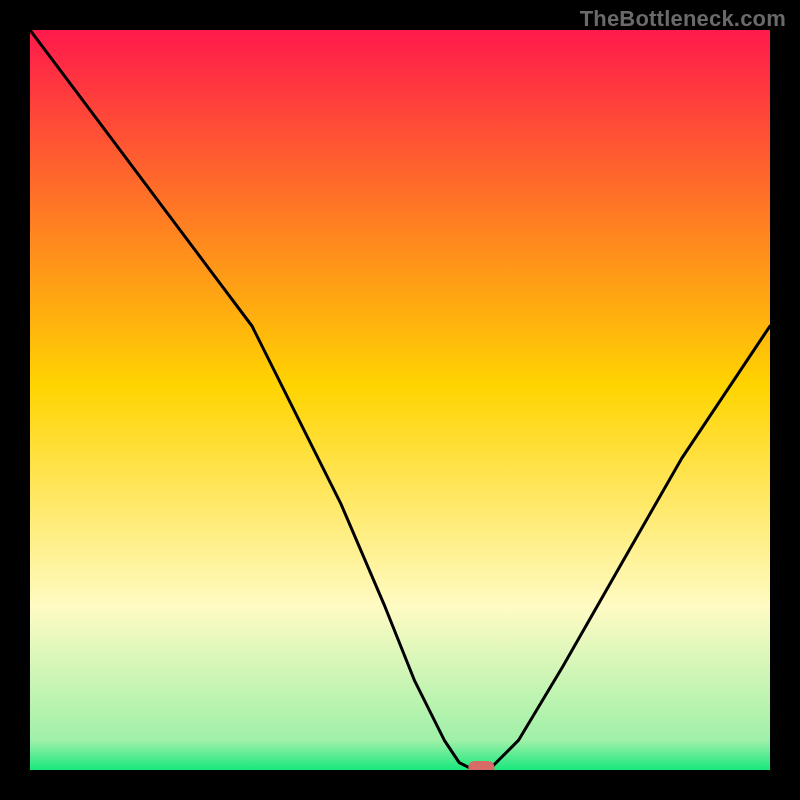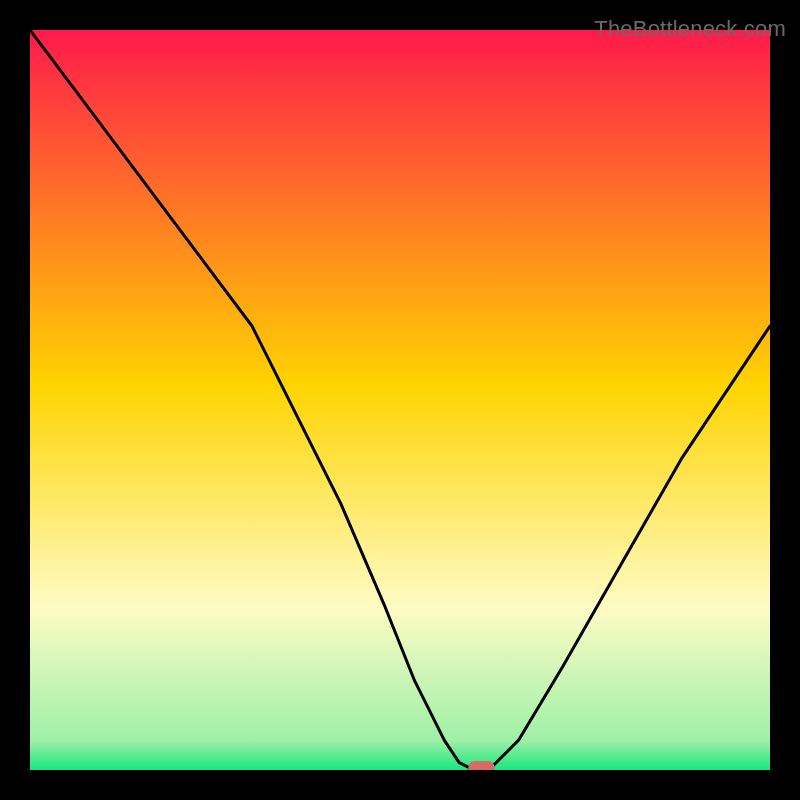--- a/index.html
+++ b/index.html
@@ -1,18 +1,18 @@
 <!DOCTYPE html>
 <html><head>
 <meta charset="utf-8">
 <style>
   html,body{margin:0;padding:0;width:800px;height:800px;background:#000;overflow:hidden;font-family:Arial,Helvetica,sans-serif}
   .frame{position:absolute;left:0;top:0;width:800px;height:800px;background:#000}
   .plot{position:absolute;left:30px;top:30px;width:740px;height:740px}
-  .watermark{position:absolute;top:16px;right:14px;color:#6a6a6a;font-size:22px;font-weight:400;letter-spacing:.2px}
+  .watermark{position:absolute;top:6px;right:14px;color:#6a6a6a;font-size:22px;font-weight:700;letter-spacing:.2px}
 </style>
 </head>
 <body>
 
 <div class="frame">
   <div class="plot">
     <svg width="740" height="740" viewBox="0 0 740 740">
       <defs>
         <linearGradient id="bg" x1="0" y1="0" x2="0" y2="1">
           <stop id="g0" offset="0%" stop-color="#ff1a4b"></stop>

